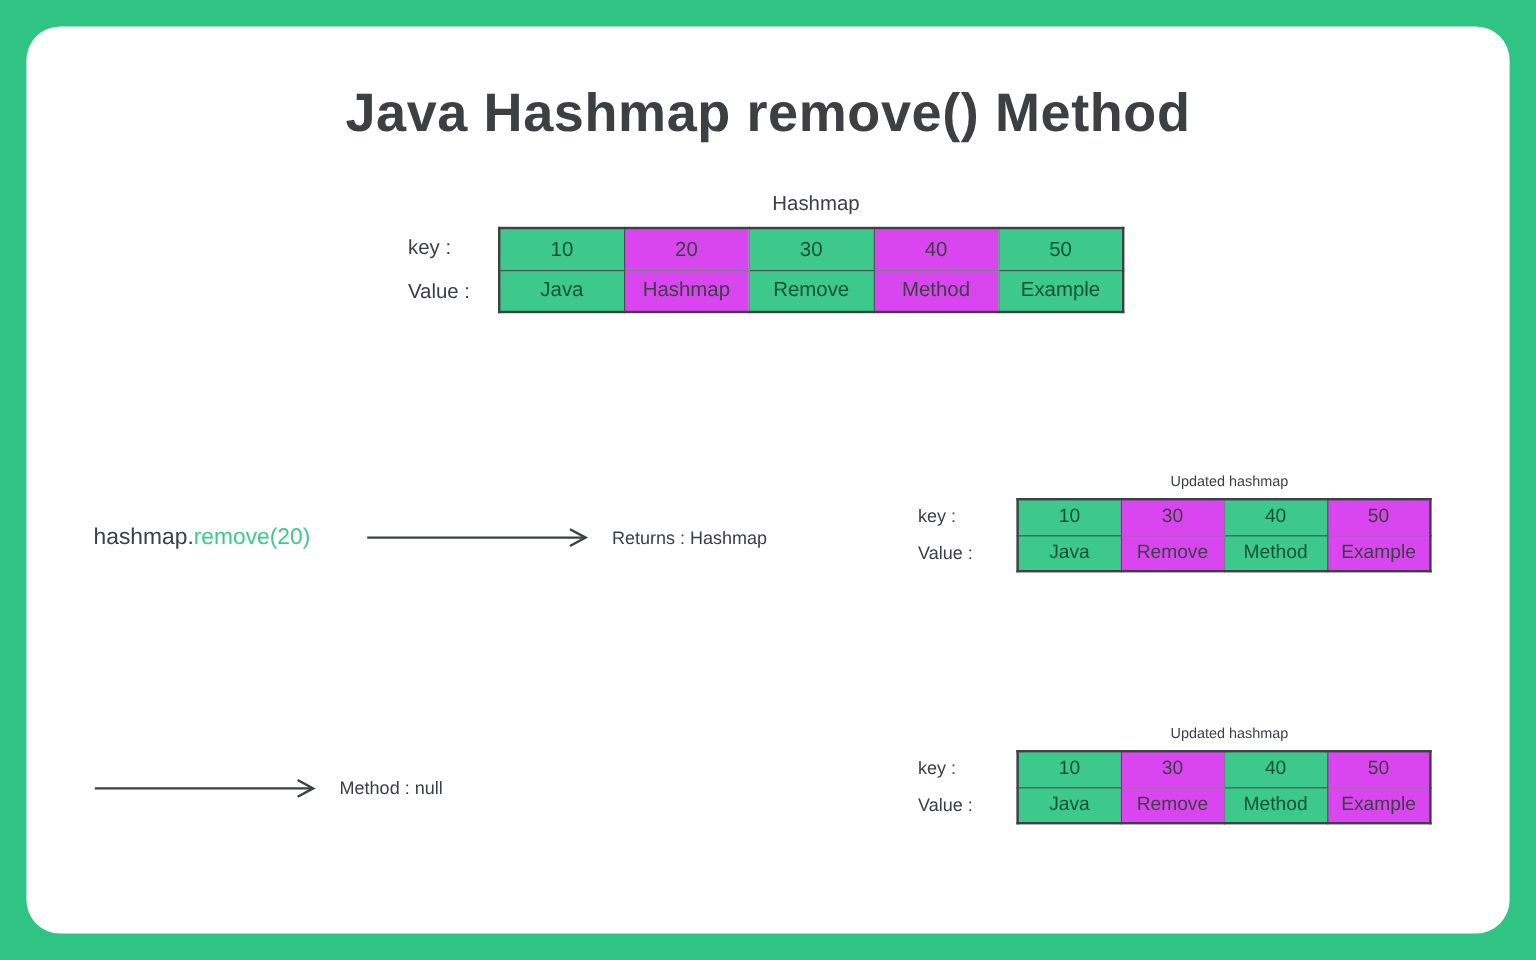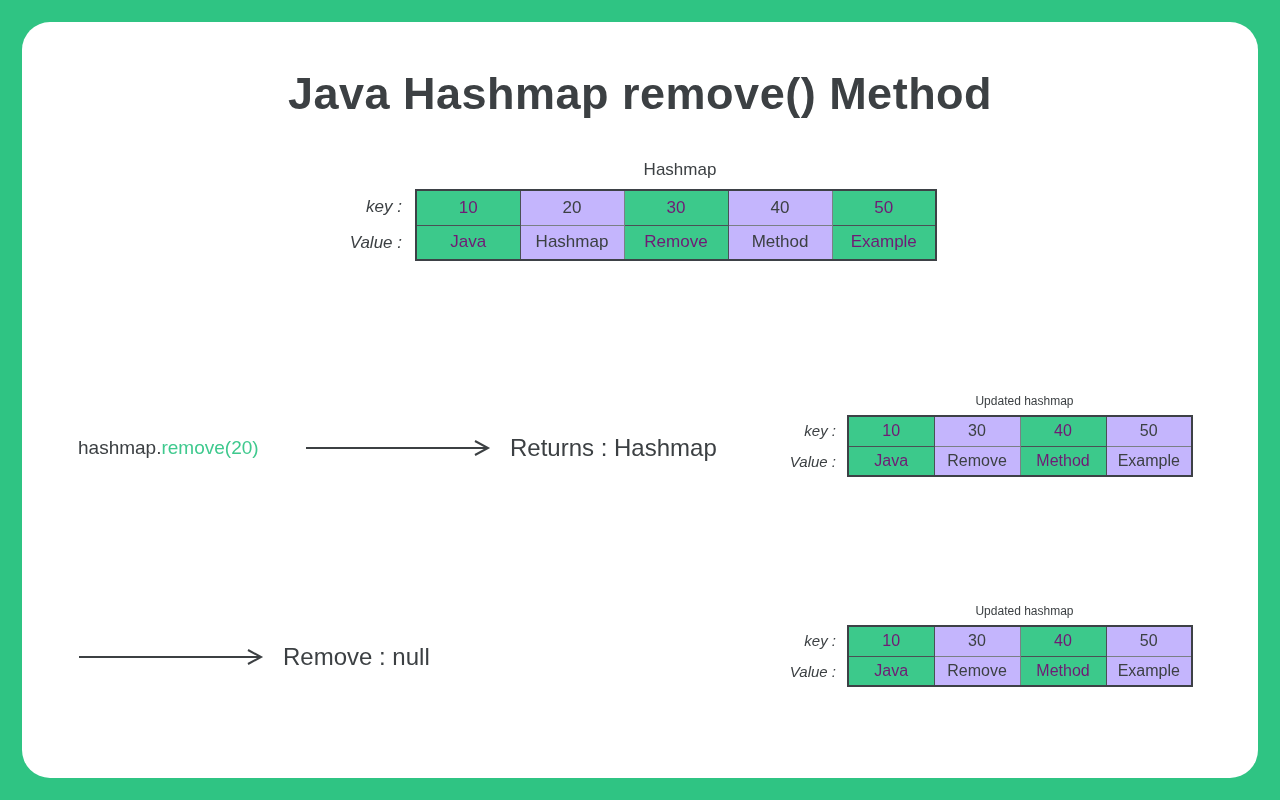--- a/index.html
+++ b/index.html
@@ -17,29 +17,29 @@
     font-size:45px; font-weight:700; color:var(--ink, #3c4043);
     letter-spacing:0.5px;
     margin-top:24px;
   }
 
   
   .hash-block { position:absolute; }
   .hash-title { text-align:center; color:var(--ink, #3c4043); }
   .hash-body { display:flex; }
   .hash-labels { display:flex; flex-direction:column; }
-  .hash-label { text-align:right; color:var(--ink, #3c4043);font-style:italic; }
+  .hash-label { text-align:left; color:var(--ink, #3c4043); }
 
   table.hash-table { border-collapse:collapse; border:2px solid #3d4146; background:#fcfcfc; }
   .hash-table td {
     border:1px solid #7a8085; text-align:center; padding:0;
-    background:#c4b5fd; color:var(--ink, #3c4043); font-weight:500;
+    background:#d946ef; color:var(--ink, #3c4043); font-weight:500;
   }
   .hash-table td.green {
-    background:var(--cell-green, #3cc98b); color:#701a75; border-color:#4a5055;margin-left:14px;
+    background:var(--cell-green, #3cc98b); color:#14532d; border-color:#4a5055;margin-left:14px;
   }
 
   
   .hb-main { left:340px; top:160px; width:605px; }
   .hb-main .hash-title { margin-left:75px; width:530px; font-size:17px; line-height:20px; }
   .hb-main .hash-body { margin-top:9px; }
   .hb-main .hash-labels { width:75px; }
   .hb-main .hash-label { width:75px; height:36px; line-height:36px; padding-right:13px; font-size:17px; }
   .hb-main .hash-table td { width:104px; height:34px; font-size:17px; }
 
@@ -53,21 +53,21 @@
   .hb-upd .hash-label { width:82px; height:31px; line-height:31px; padding-right:11px; font-size:15px; }
   .hb-upd .hash-table td { width:86px; height:29px; font-size:16px; }
 
   
   .example-row { position:absolute; left:78px; display:flex; align-items:center; height:32px; }
   #ex1 { top:432px; }
   #ex2 { top:641px; }
   .code { width:227px; font-size:19px; color:var(--ink, #3c4043); white-space:nowrap; }
   .code .green-text { color:var(--code-green, #3fc98e); }
   .arrow-svg { flex:0 0 auto; display:block; }
-  .returns { font-size:24px; color:var(--ink, #3c4043); margin-left:17px; white-space:nowrap; }
+  .returns { font-size:15px; color:var(--ink, #3c4043); margin-left:17px; white-space:nowrap; }
 </style>
 </head>
 <body>
 
 <div class="canvas">
   <div class="card"></div>
 
   <h1 class="page-title">Java Hashmap remove() Method</h1>
 
   <div class="hash-block hb-main">
@@ -131,21 +131,21 @@
       </tbody>
         </table>
     </div>
   </div>
 
   <div class="example-row" id="ex2">
     <svg class="arrow-svg" width="188" height="18" viewBox="0 0 188 18">
       <line x1="1" y1="9" x2="181" y2="9" stroke="#3c4043" stroke-width="2"></line>
       <polyline points="170,2 183,9 170,16" fill="none" stroke="#3c4043" stroke-width="2"></polyline>
     </svg>
-    <div class="returns">Remove : null</div>
+    <div class="returns">Method : null</div>
   </div>
 
   <div class="hash-block hb-upd" id="upd2">
     <div class="hash-title">Updated hashmap</div>
     <div class="hash-body">
       <div class="hash-labels">
         <div class="hash-label">key :</div>
         <div class="hash-label">Value :</div>
       </div>
       <table class="hash-table">

